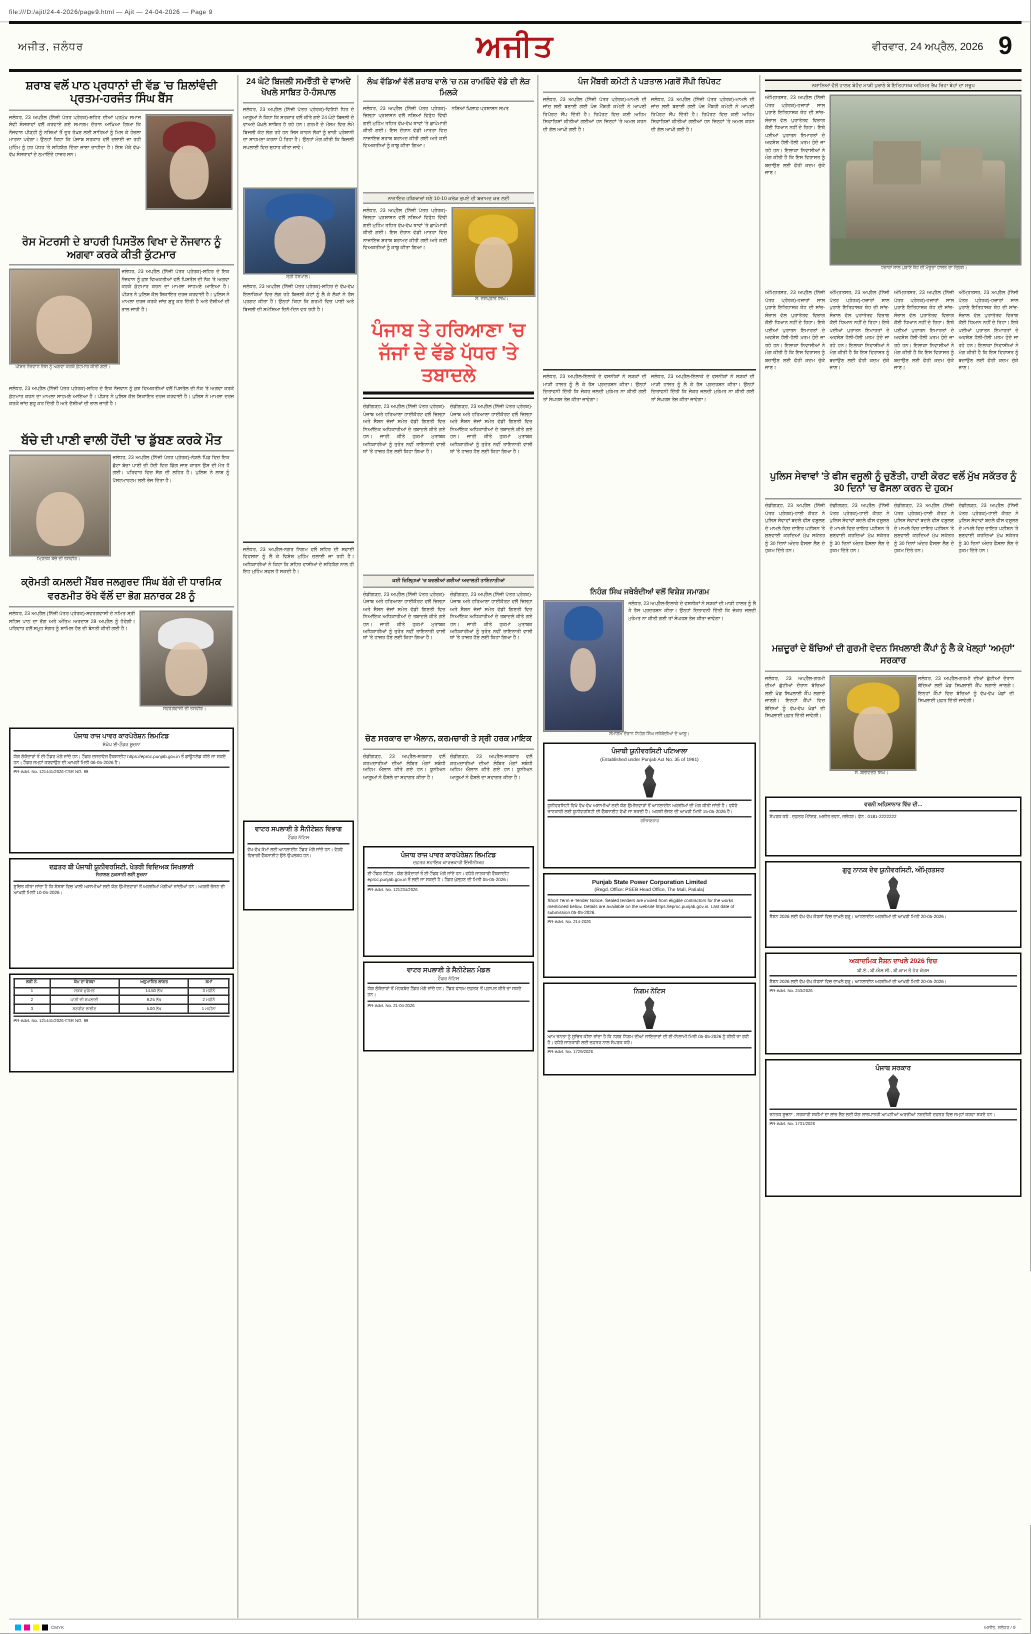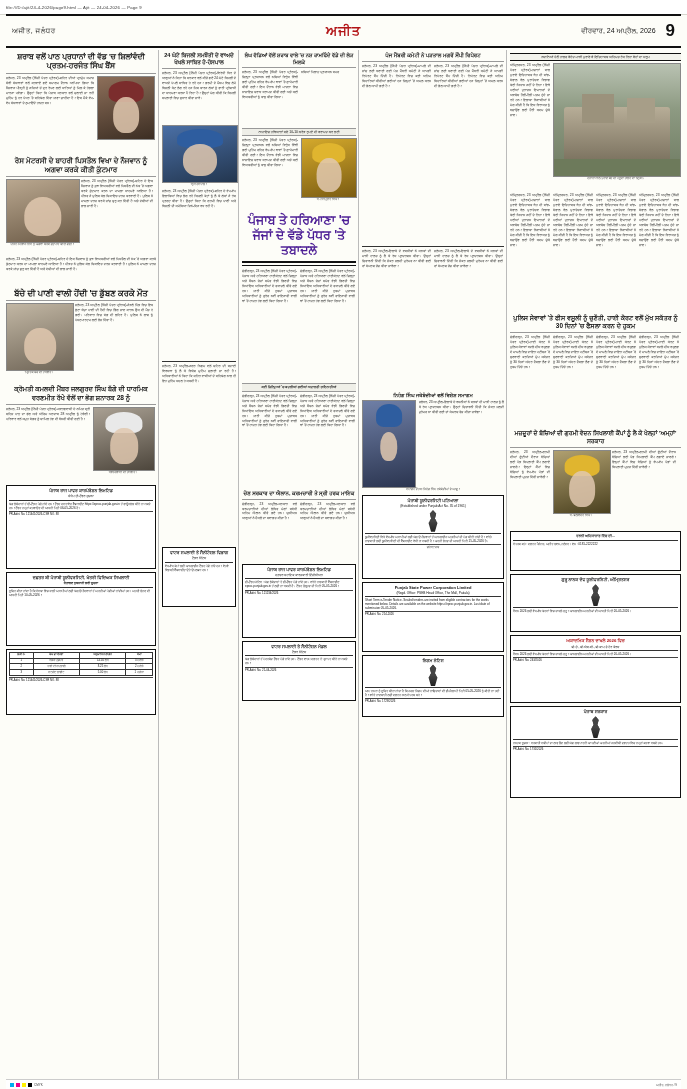--- a/index.html
+++ b/index.html
@@ -42,21 +42,21 @@
     border-top: 2px solid #111;
     border-bottom: 2px solid #111;
     display: flex;
     align-items: center;
     justify-content: space-between;
     padding: 0 6px;
     box-sizing: border-box;
   }
   .mast-left { font-size: 7px; letter-spacing: .5px; width: 150px;}
   .mast-logo {
-    font-size: 13px;
+    font-size: 20px;
     font-weight: bold;
     color: #b21417;
     letter-spacing: 1px;
     text-align: center;
     flex: 1;
   }
   .mast-right { width: 150px; text-align: right; font-size: 7px; }
   .mast-right .date { display: inline-block; margin-right: 8px; }
   .mast-right .pageno { font-size: 17px; font-weight: bold; vertical-align: middle;}
   
@@ -78,21 +78,21 @@
     top: 0; bottom: 0;
     width: 1px;
     background: #bbb;
   }
   .hl {
     font-weight: bold;
     text-align: center;
     line-height: 1.25;
     color: #111;
   }
-  .hl-red { color: #4c1d95; }
+  .hl-red { color: #ef4444; }
   .body-text {
     font-size: 3.3px;
     line-height: 1.5;
     text-align: justify;
     color: #222;
     overflow: hidden;
   }
   .caption {
     font-size: 3px;
     text-align: center;

